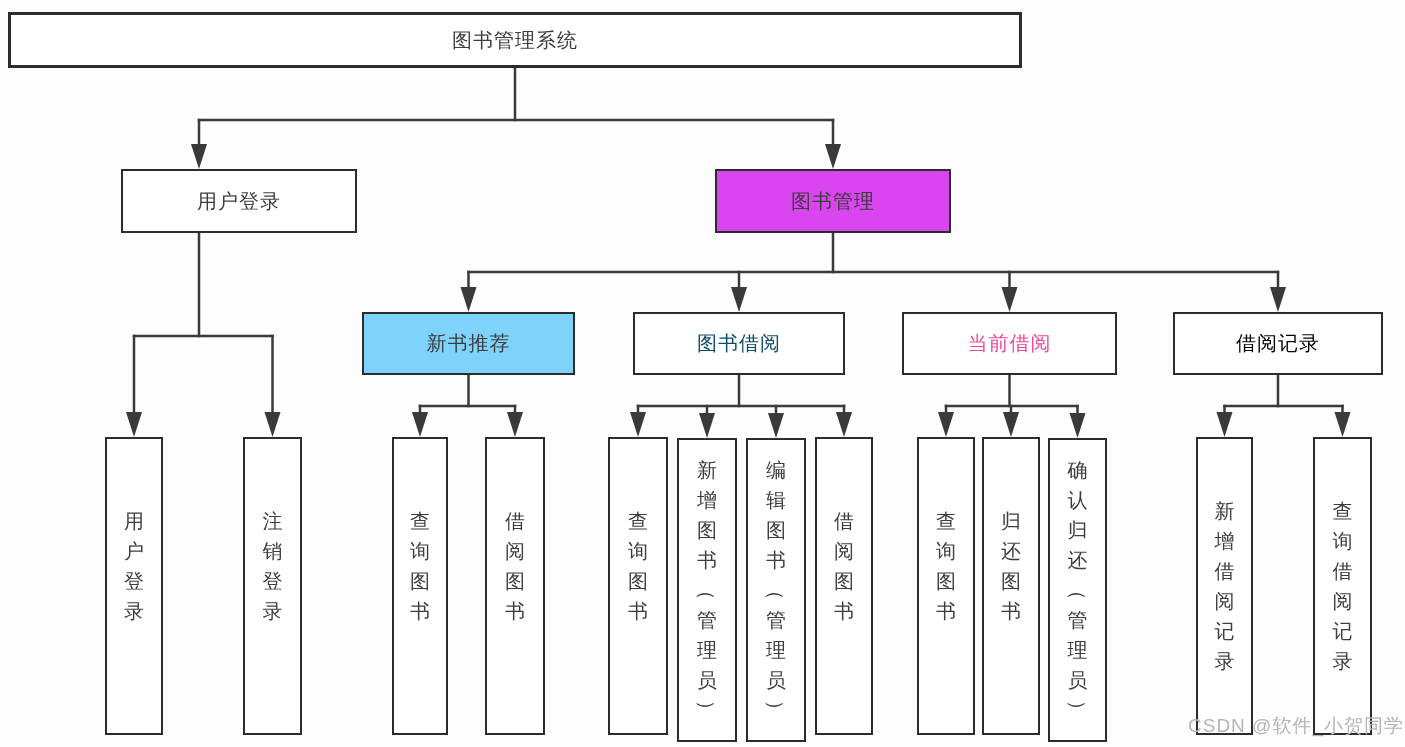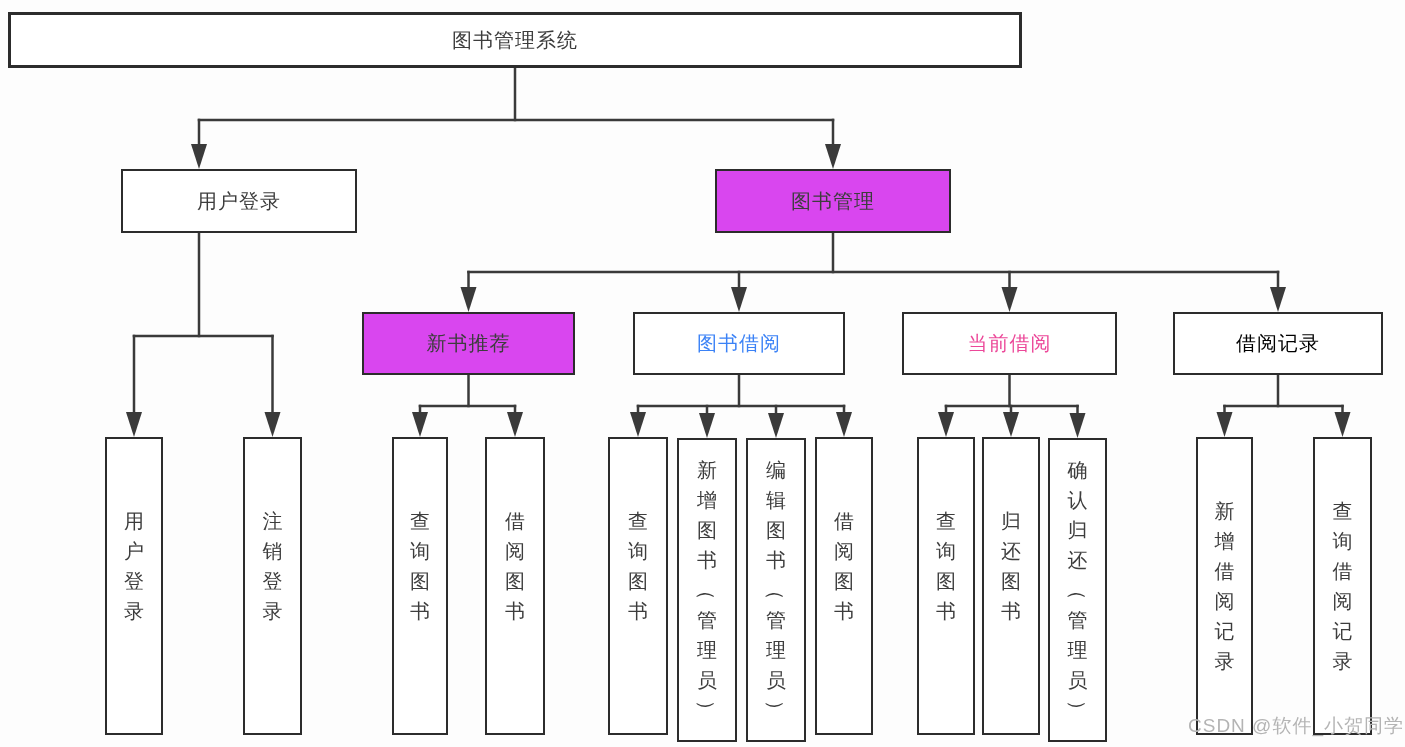--- a/index.html
+++ b/index.html
@@ -132,25 +132,25 @@
 
   <div class="node root" style="left: 8px; top: 12px; width: 1014px; height: 56px; border-color: rgb(44, 44, 44); background: rgb(255, 255, 255); border-width: 3px;">
       <span class="h-label" style="color: rgb(61, 61, 61);">图书管理系统</span>
     </div>
     <div class="node" style="left: 81px; top: 169px; width: 236px; height: 64px; border-color: rgb(44, 44, 44); background: rgb(255, 255, 255); border-width: 2.5px; margin-left: 40px;">
       <span class="h-label" style="color: rgb(61, 61, 61);">用户登录</span>
     </div>
     <div class="node" style="left: 715px; top: 169px; width: 236px; height: 64px; border-color: rgb(44, 44, 44); background: #d946ef; border-width: 2.5px;">
       <span class="h-label" style="color: rgb(61, 61, 61);">图书管理</span>
     </div>
-    <div class="node" style="left: 362px; top: 312px; width: 213px; height: 63px; border-color: rgb(44, 44, 44); background: #d946ef; border-width: 2.5px;">
+    <div class="node" style="left: 362px; top: 312px; width: 213px; height: 63px; border-color: rgb(44, 44, 44); background: #7dd3fc; border-width: 2.5px;">
       <span class="h-label" style="color: rgb(61, 61, 61);">新书推荐</span>
     </div>
     <div class="node" style="left: 633px; top: 312px; width: 212px; height: 63px; border-color: rgb(44, 44, 44); background: rgb(255, 255, 255); border-width: 2.5px;">
-      <span class="h-label" style="color: #3b82f6;">图书借阅</span>
+      <span class="h-label" style="color: #0c4a6e;">图书借阅</span>
     </div>
     <div class="node" style="left: 902px; top: 312px; width: 215px; height: 63px; border-color: rgb(44, 44, 44); background: rgb(255, 255, 255); border-width: 2.5px;">
       <span class="h-label" style="color: #ec4899;">当前借阅</span>
     </div>
     <div class="node" style="left: 1173px; top: 312px; width: 210px; height: 63px; border-color: rgb(44, 44, 44); background: rgb(255, 255, 255); border-width: 2.5px;">
       <span class="h-label" style="color: #000000;">借阅记录</span>
     </div>
     <div class="node" style="left: 105px; top: 437px; width: 58px; height: 298px; border-color: rgb(44, 44, 44); background: rgb(255, 255, 255); border-width: 2.5px;">
       <div class="v-chars" style="transform: translateY(-20px);">
         <span class="vchar" style="color: rgb(61, 61, 61);">用</span>

